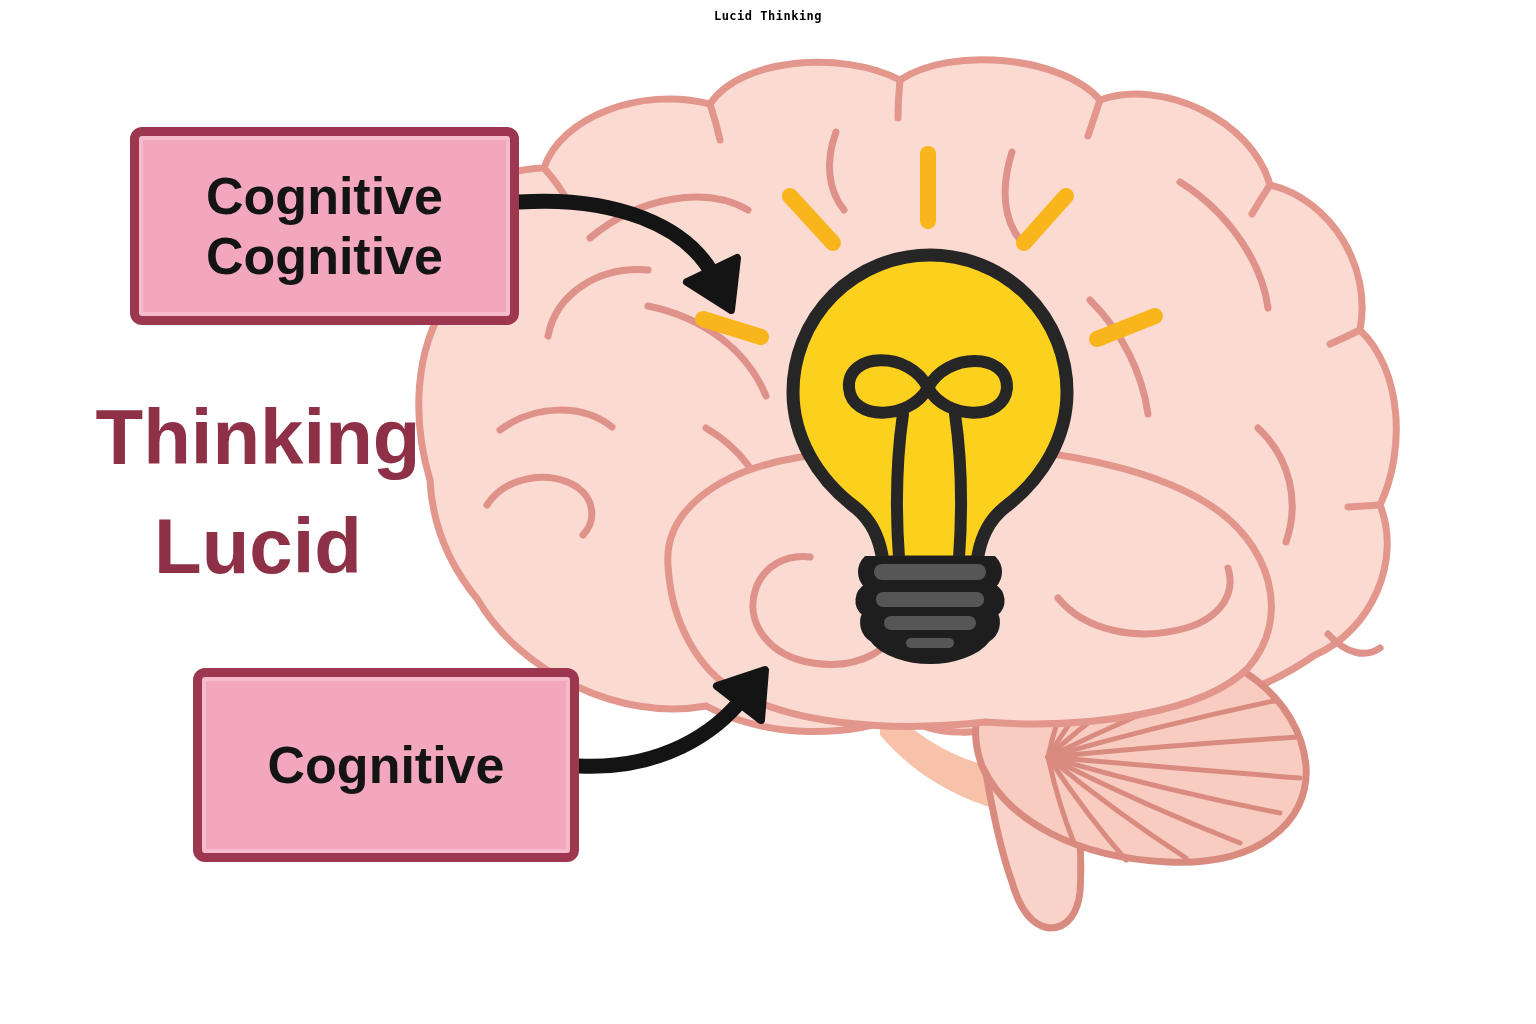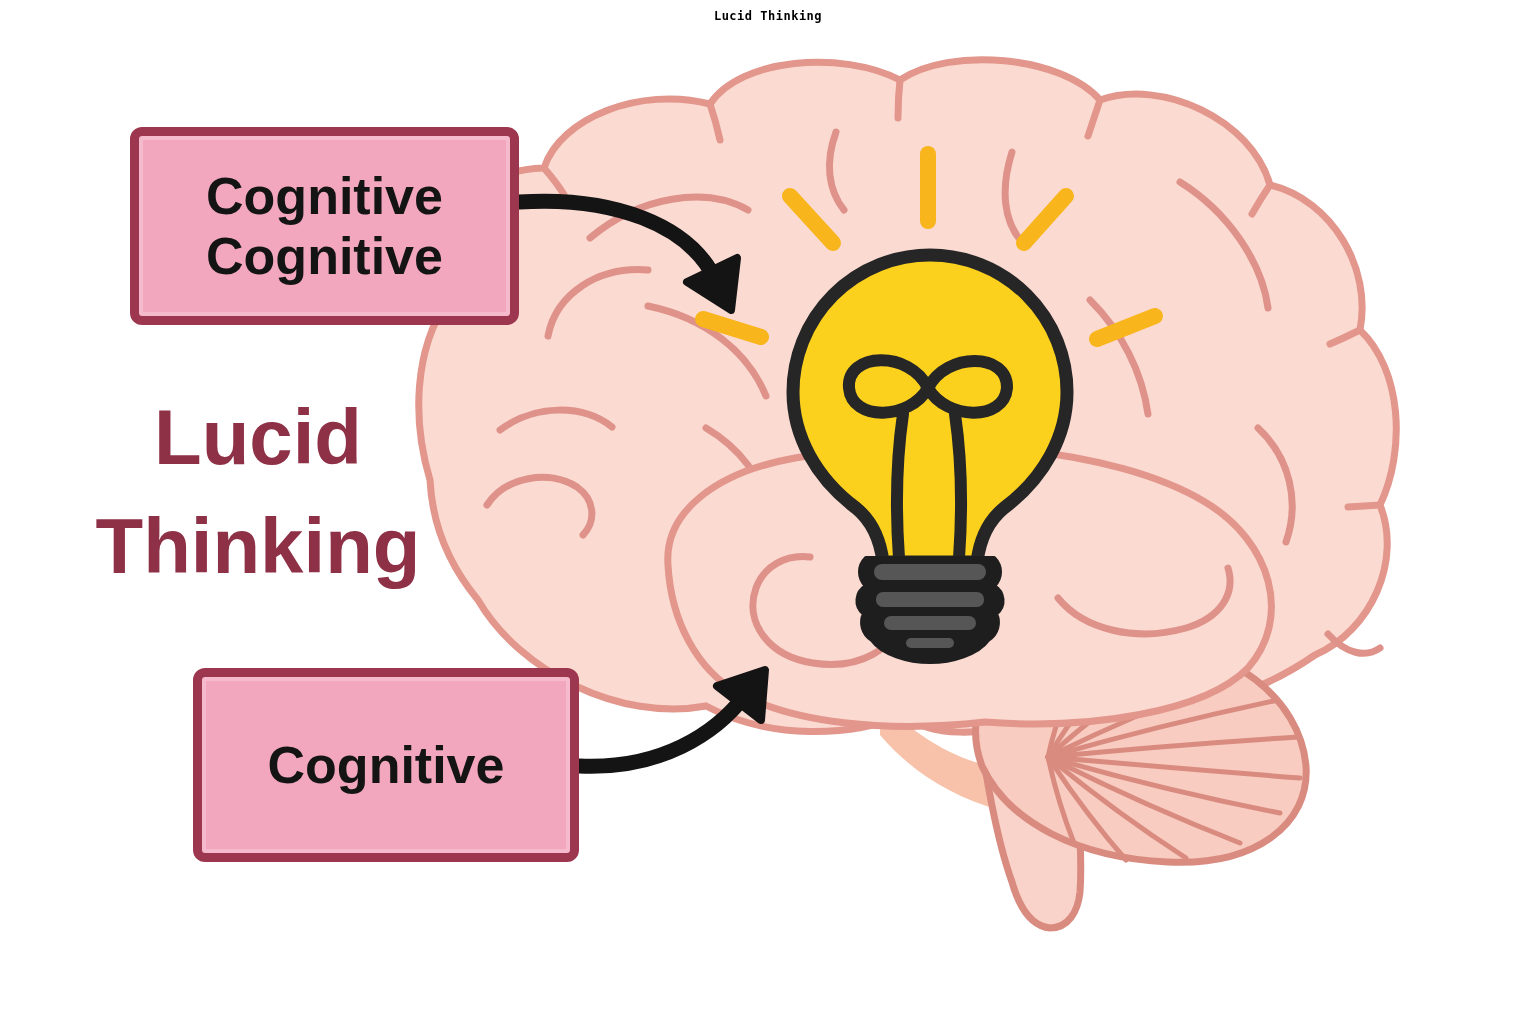--- a/index.html
+++ b/index.html
@@ -194,22 +194,22 @@
       <path class="arrow" d="M 519 202 C 612 196 690 224 716 281"></path>
       <polygon class="arrowhead" points="731,310 687,282 737,258"></polygon>
     </g>
     <g>
       <path class="arrow" d="M 579 766 C 660 770 716 734 746 694"></path>
       <polygon class="arrowhead" points="765,670 761,720 717,686"></polygon>
     </g>
   </svg>
 
   <div class="heading">
+    <span>Thinking</span>
     <span>Lucid</span>
-    <span>Thinking</span>
   </div>
 
   <div class="label-box box-efficiency">
     <span>Cognitive</span>
     <span>Cognitive</span>
   </div>
   <div class="label-box box-agility">
     <span>Cognitive</span>
   </div>
 

